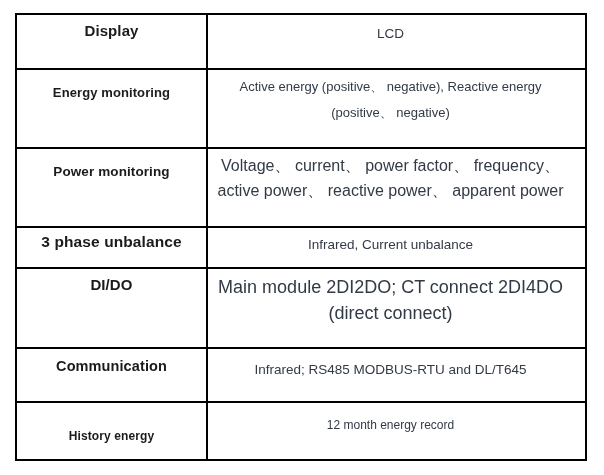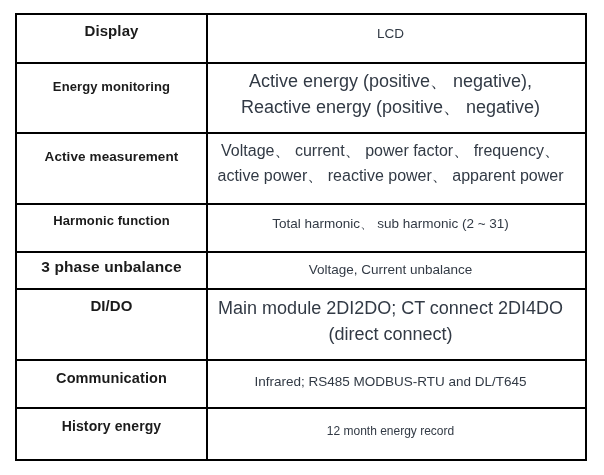--- a/index.html
+++ b/index.html
@@ -47,25 +47,25 @@
     tr.r8 { height: 50px; }
 
     
     tr.r1 .label-cell { font-size: 15px; padding-top: 7px; }
     tr.r2 .label-cell { font-size: 13px; padding-top: 15px; }
     tr.r3 .label-cell { font-size: 13.5px; padding-top: 15px; }
     tr.r4 .label-cell { font-size: 13px; padding-top: 8px; }
     tr.r5 .label-cell { font-size: 15.5px; padding-top: 5px; }
     tr.r6 .label-cell { font-size: 15px; padding-top: 7px; margin-left: 15px; }
     tr.r7 .label-cell { font-size: 14.5px; padding-top: 9px; }
-    tr.r8 .label-cell { font-size: 14px; padding-top: 9px; }
+    tr.r8 .label-cell { font-size: 12px; padding-top: 26px; }
 
     
     tr.r1 .value-cell { font-size: 13.5px; padding-top: 6px; }
-    tr.r2 .value-cell { font-size: 18px; padding-top: 4px; }
+    tr.r2 .value-cell { font-size: 13px; padding-top: 4px; }
     tr.r3 .value-cell { font-size: 16px;   padding-top: 4px; line-height: 25px; }
     tr.r4 .value-cell { font-size: 13.5px; padding-top: 6px; }
     tr.r5 .value-cell { font-size: 13.5px; padding-top: 4px; }
     tr.r6 .value-cell { font-size: 18px; padding-top: 5px; }
     tr.r7 .value-cell { font-size: 13.5px; padding-top: 8px; }
     tr.r8 .value-cell { font-size: 12px;   padding-top: 9px; }
 
     .value-cell { padding-left: 8px; padding-right: 20px; }
   </style>
 </head>
@@ -79,30 +79,26 @@
   <tbody>
     <tr class="r1">
       <td class="label-cell">Display</td>
       <td class="value-cell">LCD</td>
     </tr>
     <tr class="r2">
       <td class="label-cell">Energy monitoring</td>
       <td class="value-cell">Active energy (positive、 negative), Reactive energy (positive、 negative)</td>
     </tr>
     <tr class="r3">
-      <td class="label-cell">Active measurement</td>
+      <td class="label-cell">Power monitoring</td>
       <td class="value-cell">Voltage、 current、 power factor、 frequency、 active power、 reactive power、 apparent power</td>
-    </tr>
-    <tr class="r4">
-      <td class="label-cell">Harmonic function</td>
-      <td class="value-cell">Total harmonic、 sub harmonic (2 ~ 31)</td>
     </tr>
     <tr class="r5">
       <td class="label-cell">3 phase unbalance</td>
-      <td class="value-cell">Voltage, Current unbalance</td>
+      <td class="value-cell">Infrared, Current unbalance</td>
     </tr>
     <tr class="r6">
       <td class="label-cell">DI/DO</td>
       <td class="value-cell">Main module 2DI2DO; CT connect 2DI4DO (direct connect)</td>
     </tr>
     <tr class="r7">
       <td class="label-cell">Communication</td>
       <td class="value-cell">Infrared; RS485 MODBUS-RTU and DL/T645</td>
     </tr>
     <tr class="r8">

